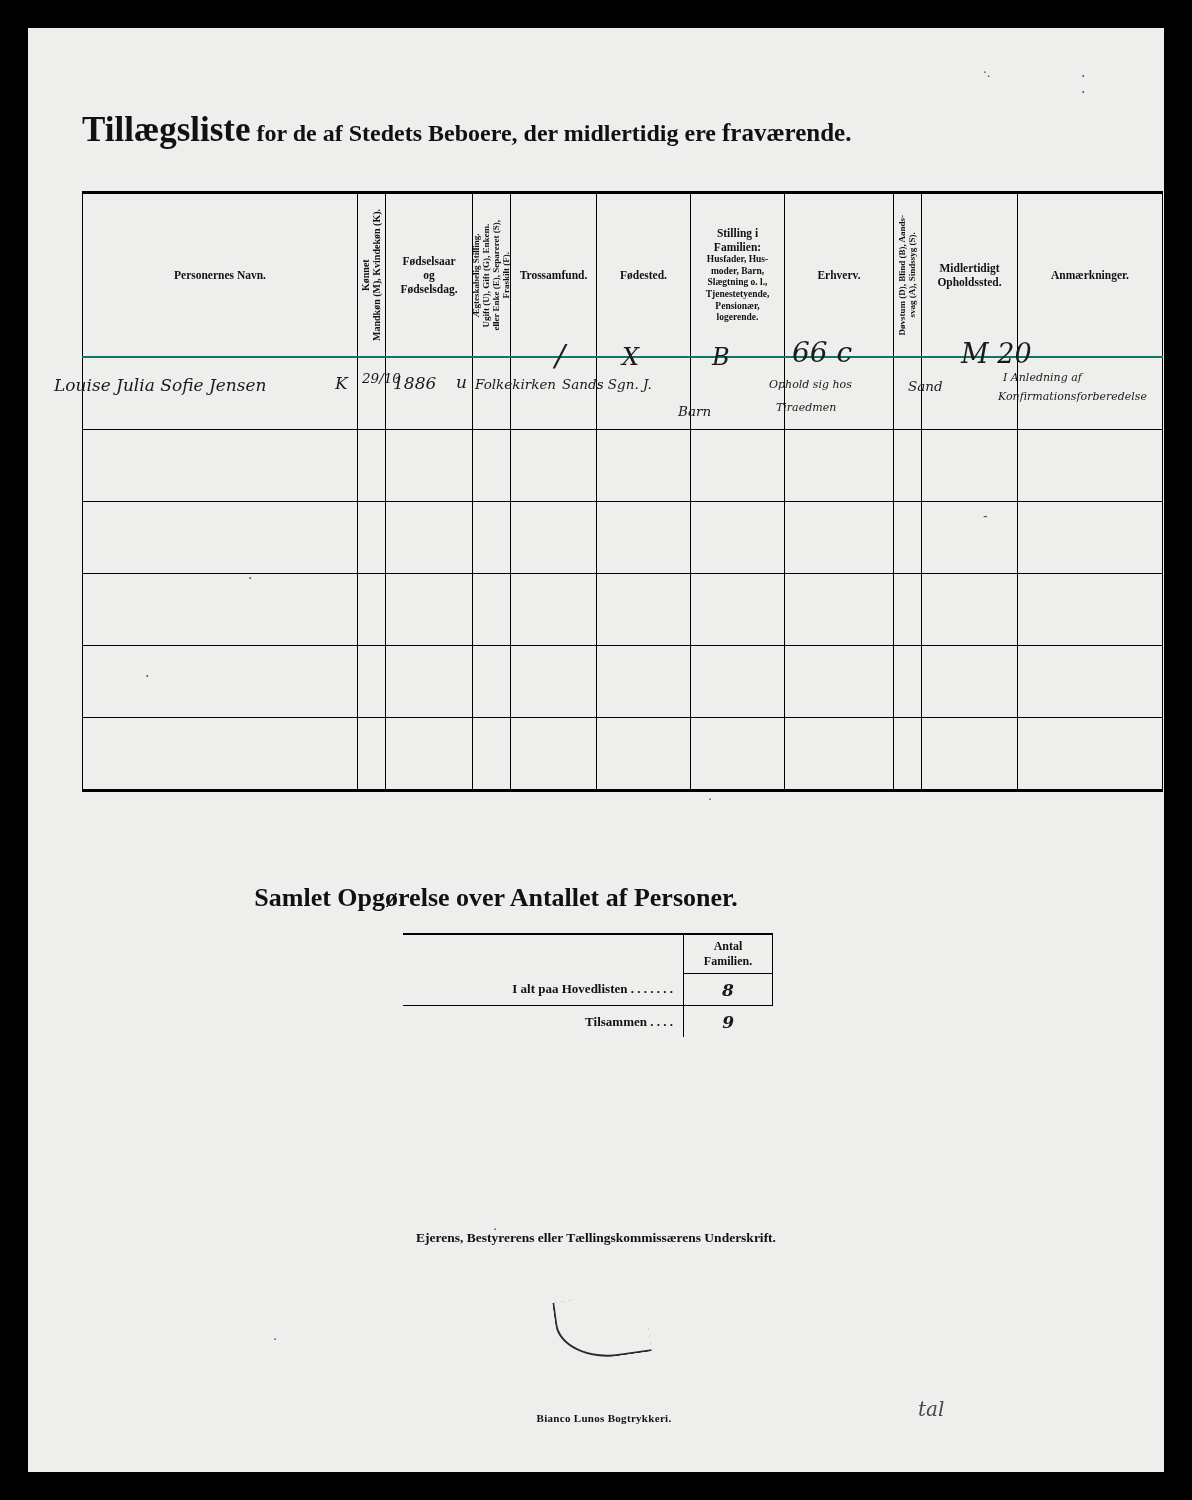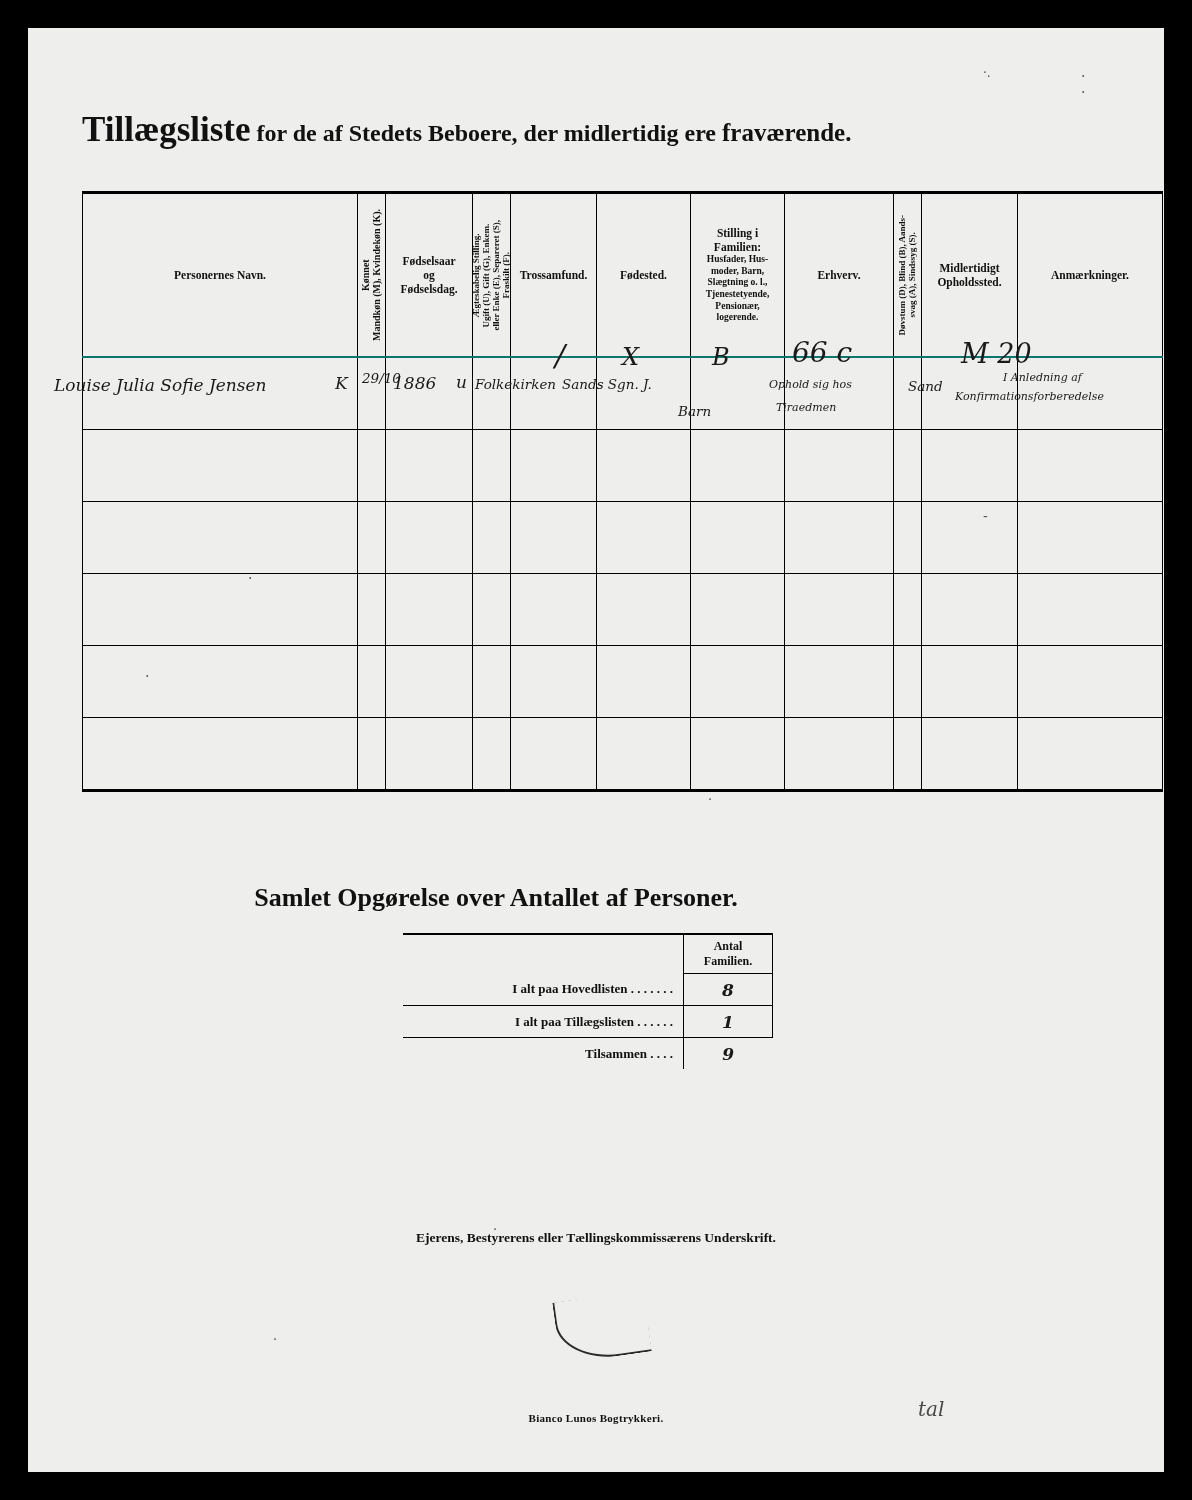--- a/index.html
+++ b/index.html
@@ -184,20 +184,21 @@
   }
   .footer {
     position: absolute;
     left: 0;
     top: 1384px;
     width: 1136px;
     text-align: center;
     font-size: 11px;
     font-weight: bold;
     letter-spacing: .3px;
+    padding-left: 8px;
   }
   .marks {
     position: absolute;
     color: #555;
     font-family: "DejaVu Serif", serif;
   }
 </style>
 </head>
 <body>
 
@@ -386,21 +387,21 @@
   <div class="hand hand-md" style="left:334px;top:342px;">29/10</div>
   <div class="hand hand-lg" style="left:365px;top:345px;">1886</div>
   <div class="hand hand-lg" style="left:428px;top:344px;">u</div>
   <div class="hand hand-md" style="left:447px;top:348px;">Folkekirken</div>
   <div class="hand hand-md" style="left:534px;top:348px;">Sands Sgn. J.</div>
   <div class="hand hand-md" style="left:650px;top:348px;margin-top:27px;">Barn</div>
   <div class="hand hand-sm" style="left:741px;top:350px;">Ophold sig hos</div>
   <div class="hand hand-sm" style="left:748px;top:373px;">Tiraedmen</div>
   <div class="hand hand-md" style="left:880px;top:350px;">Sand</div>
   <div class="hand hand-sm" style="left:975px;top:343px;">I Anledning af</div>
-  <div class="hand hand-sm" style="left:927px;top:362px;">Konfirmationsforberedelse</div>
+  <div class="hand hand-sm" style="left:970px;top:362px;">Konfirmationsforberedelse</div>
 
   <div class="hand hand-xl" style="left:527px;top:310px;font-size:30px;">/</div>
   <div class="hand hand-xl" style="left:594px;top:315px;font-size:24px;">X</div>
   <div class="hand hand-xl" style="left:684px;top:315px;font-size:24px;">B</div>
   <div class="hand" style="left:764px;top:308px;font-size:28px;">66 c</div>
   <div class="hand" style="left:893px;top:310px;font-size:27px;margin-left:40px;">M 20</div>
 
   <div class="sum-title">Samlet Opgørelse over Antallet af Personer.</div>
 
   <table class="sumtable">
@@ -411,26 +412,20 @@
         <div>Antal</div>
         <div>Familien.</div>
       </td>
     </tr>
     <tr class="row-line">
       <td class="lbl">I alt paa Hovedlisten . . . . . . .</td>
       <td class="val" style="border-right:1px solid #000;border-left:1px solid #000;">
         <span class="hand" style="position:static;font-size:17px;">8</span>
       </td>
     </tr>
-    <tr class="row-line">
-      <td class="lbl">I alt paa Tillægslisten . . . . . .</td>
-      <td class="val" style="border-right:1px solid #000;border-left:1px solid #000;">
-        <span class="hand" style="position:static;font-size:17px;">1</span>
-      </td>
-    </tr>
     <tr>
       <td class="lbl">Tilsammen . . . .</td>
       <td class="val" style="border:none;">
         <span class="hand" style="position:static;font-size:17px;">9</span>
       </td>
     </tr>
   </tbody>
     </table>
 
   <div class="sign-label">Ejerens, Bestyrerens eller Tællingskommissærens Underskrift.</div>

